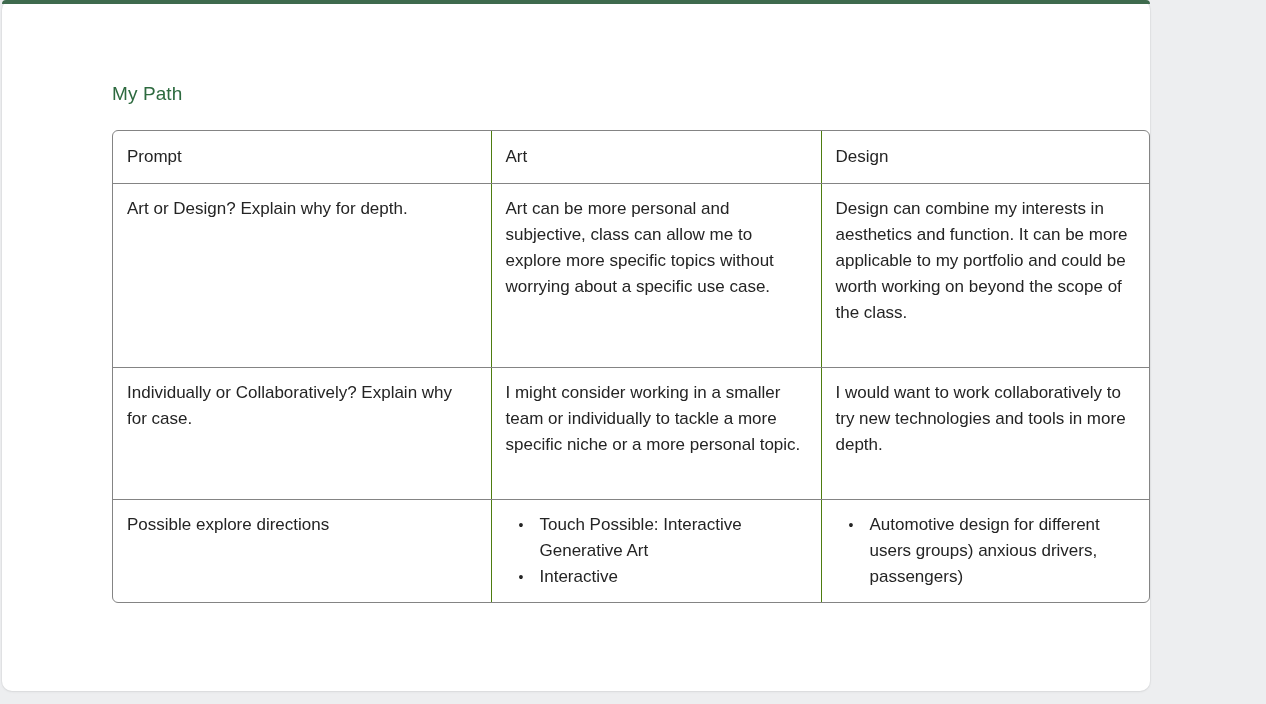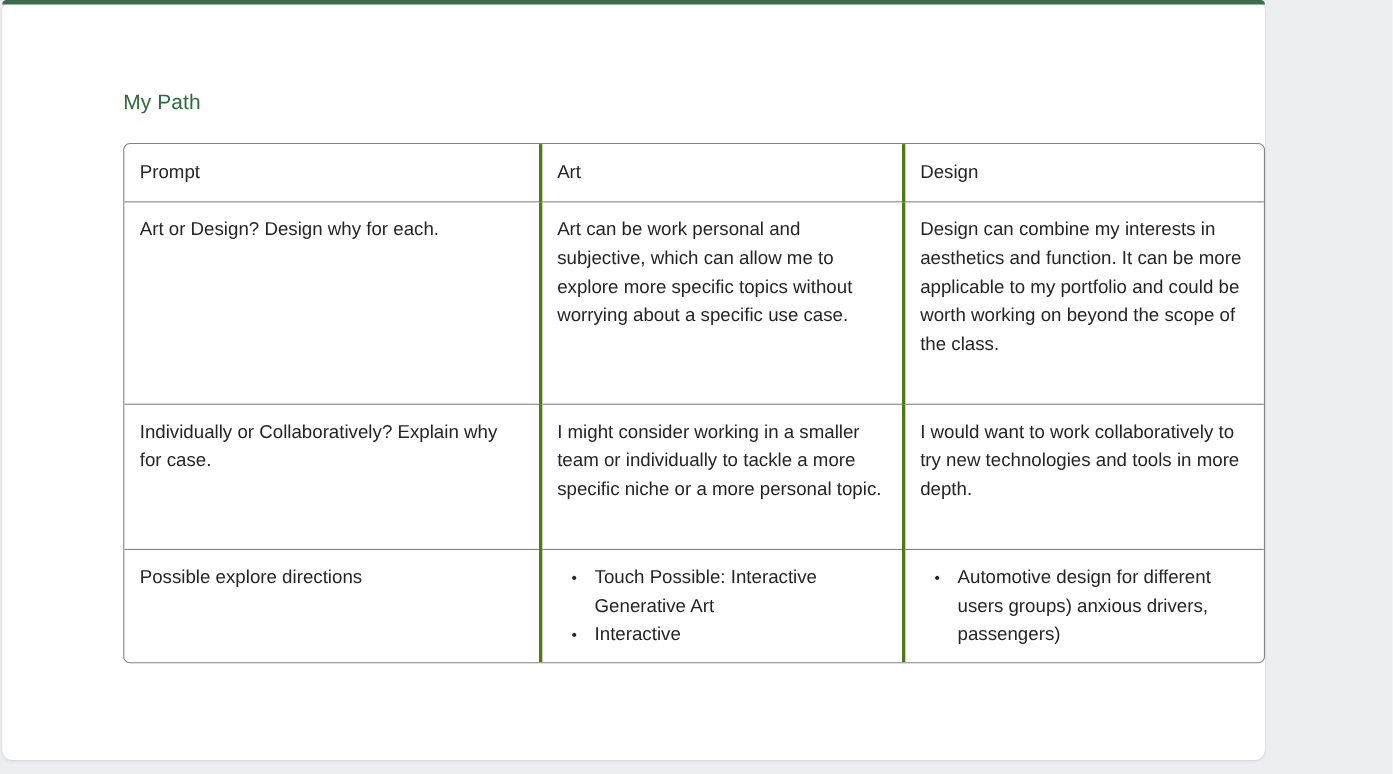--- a/index.html
+++ b/index.html
@@ -43,21 +43,21 @@
     background: #ffffff;
   }
   table {
     width: 100%;
     border-collapse: collapse;
     table-layout: fixed;
   }
   col.c1 { width: 378px; }
   col.c2 { width: 330px; }
   th, td {
-    border-right: 3px solid #4d7c0f;
+    border-right: 1px solid #4d7c0f;
     border-bottom: 1px solid #848484;
     vertical-align: top;
     text-align: left;
     padding: 12px 14px;
     font-size: 17px;
     line-height: 26px;
     font-weight: 400;
     color: #242424;
   }
   th:last-child, td:last-child { border-right: none; }
@@ -107,22 +107,22 @@
         </colgroup>
         <thead>
           <tr>
             <th>Prompt</th>
             <th>Art</th>
             <th>Design</th>
           </tr>
         </thead>
         <tbody>
           <tr class="r1">
-            <td>Art or Design? Design why for each.</td>
-            <td>Art can be work personal and subjective, which can allow me to explore more specific topics without worrying about a specific use case.</td>
+            <td>Art or Design? Explain why for depth.</td>
+            <td>Art can be more personal and subjective, class can allow me to explore more specific topics without worrying about a specific use case.</td>
             <td>Design can combine my interests in aesthetics and function. It can be more applicable to my portfolio and could be worth working on beyond the scope of the class.</td>
           </tr>
           <tr class="r2">
             <td>Individually or Collaboratively? Explain why for case.</td>
             <td>I might consider working in a smaller team or individually to tackle a more specific niche or a more personal topic.</td>
             <td>I would want to work collaboratively to try new technologies and tools in more depth.</td>
           </tr>
           <tr class="r3">
             <td>Possible explore directions</td>
             <td>

